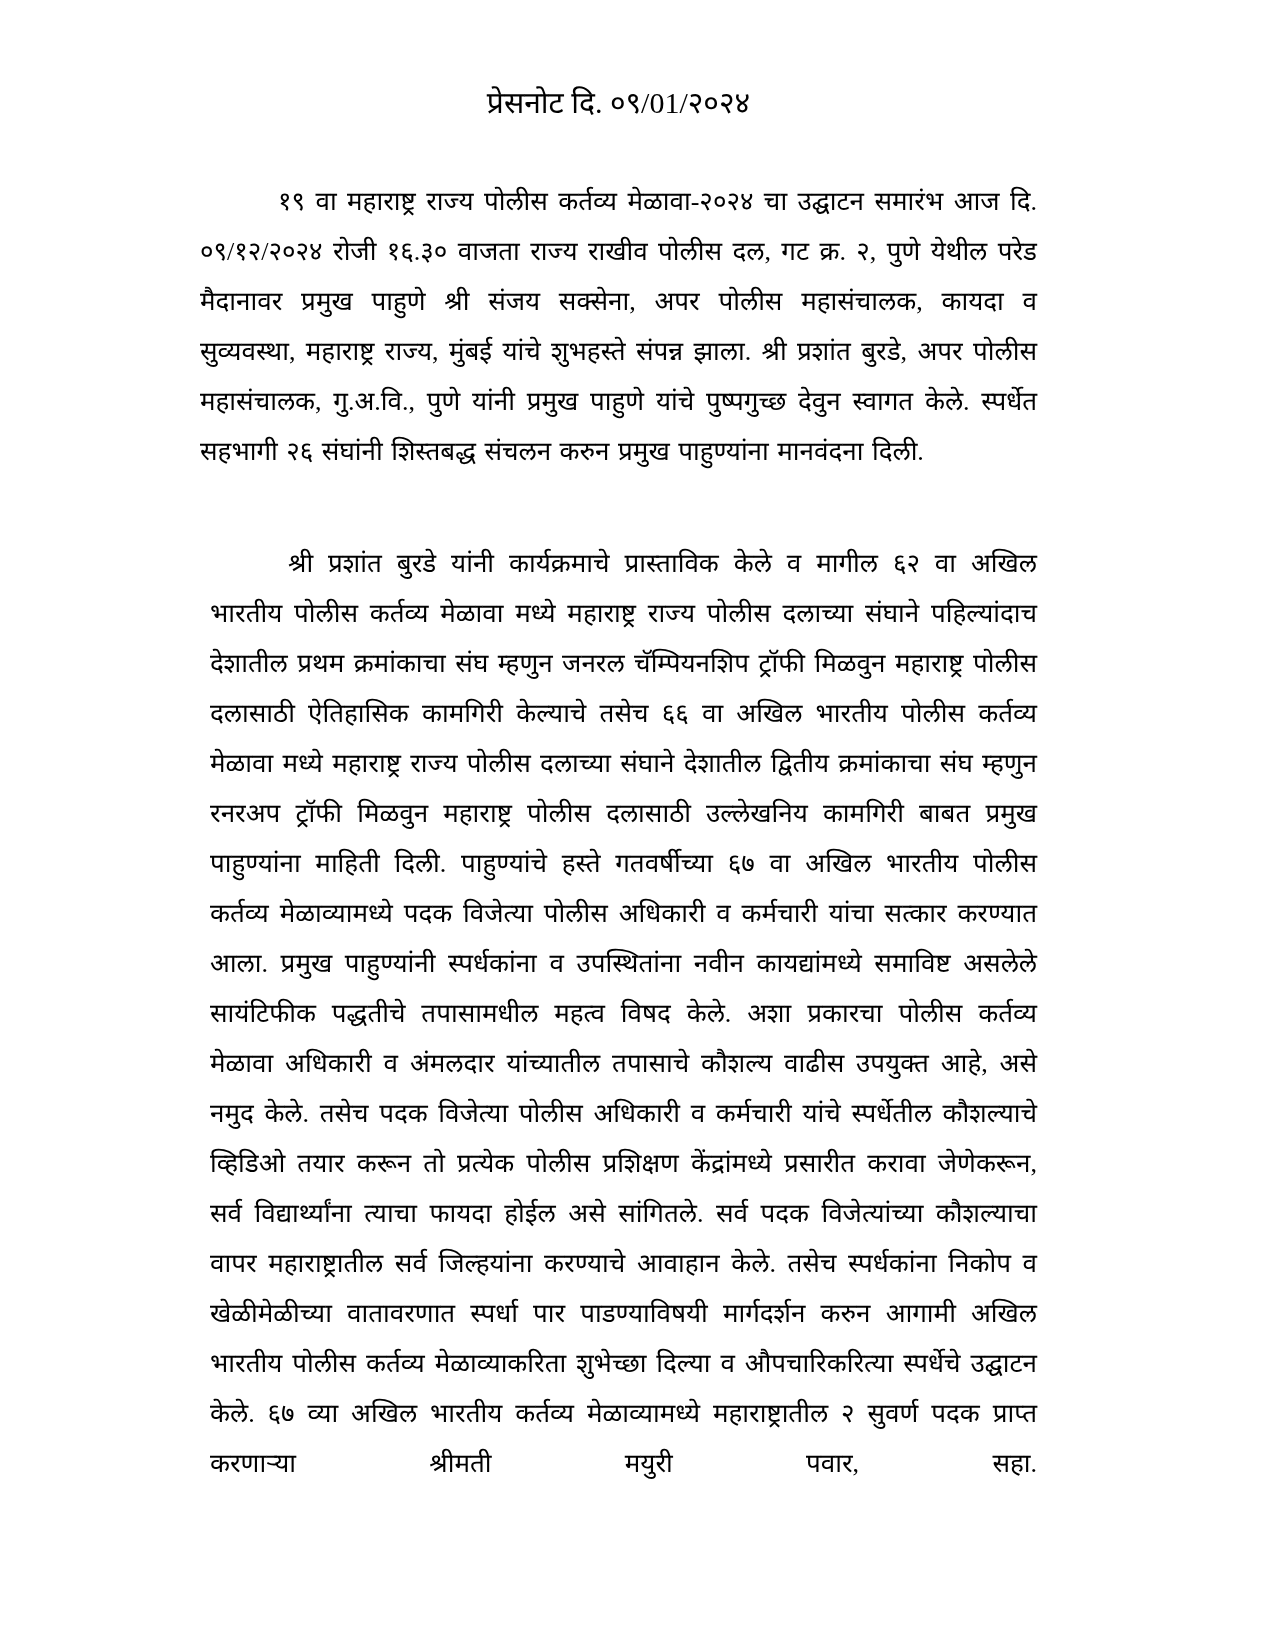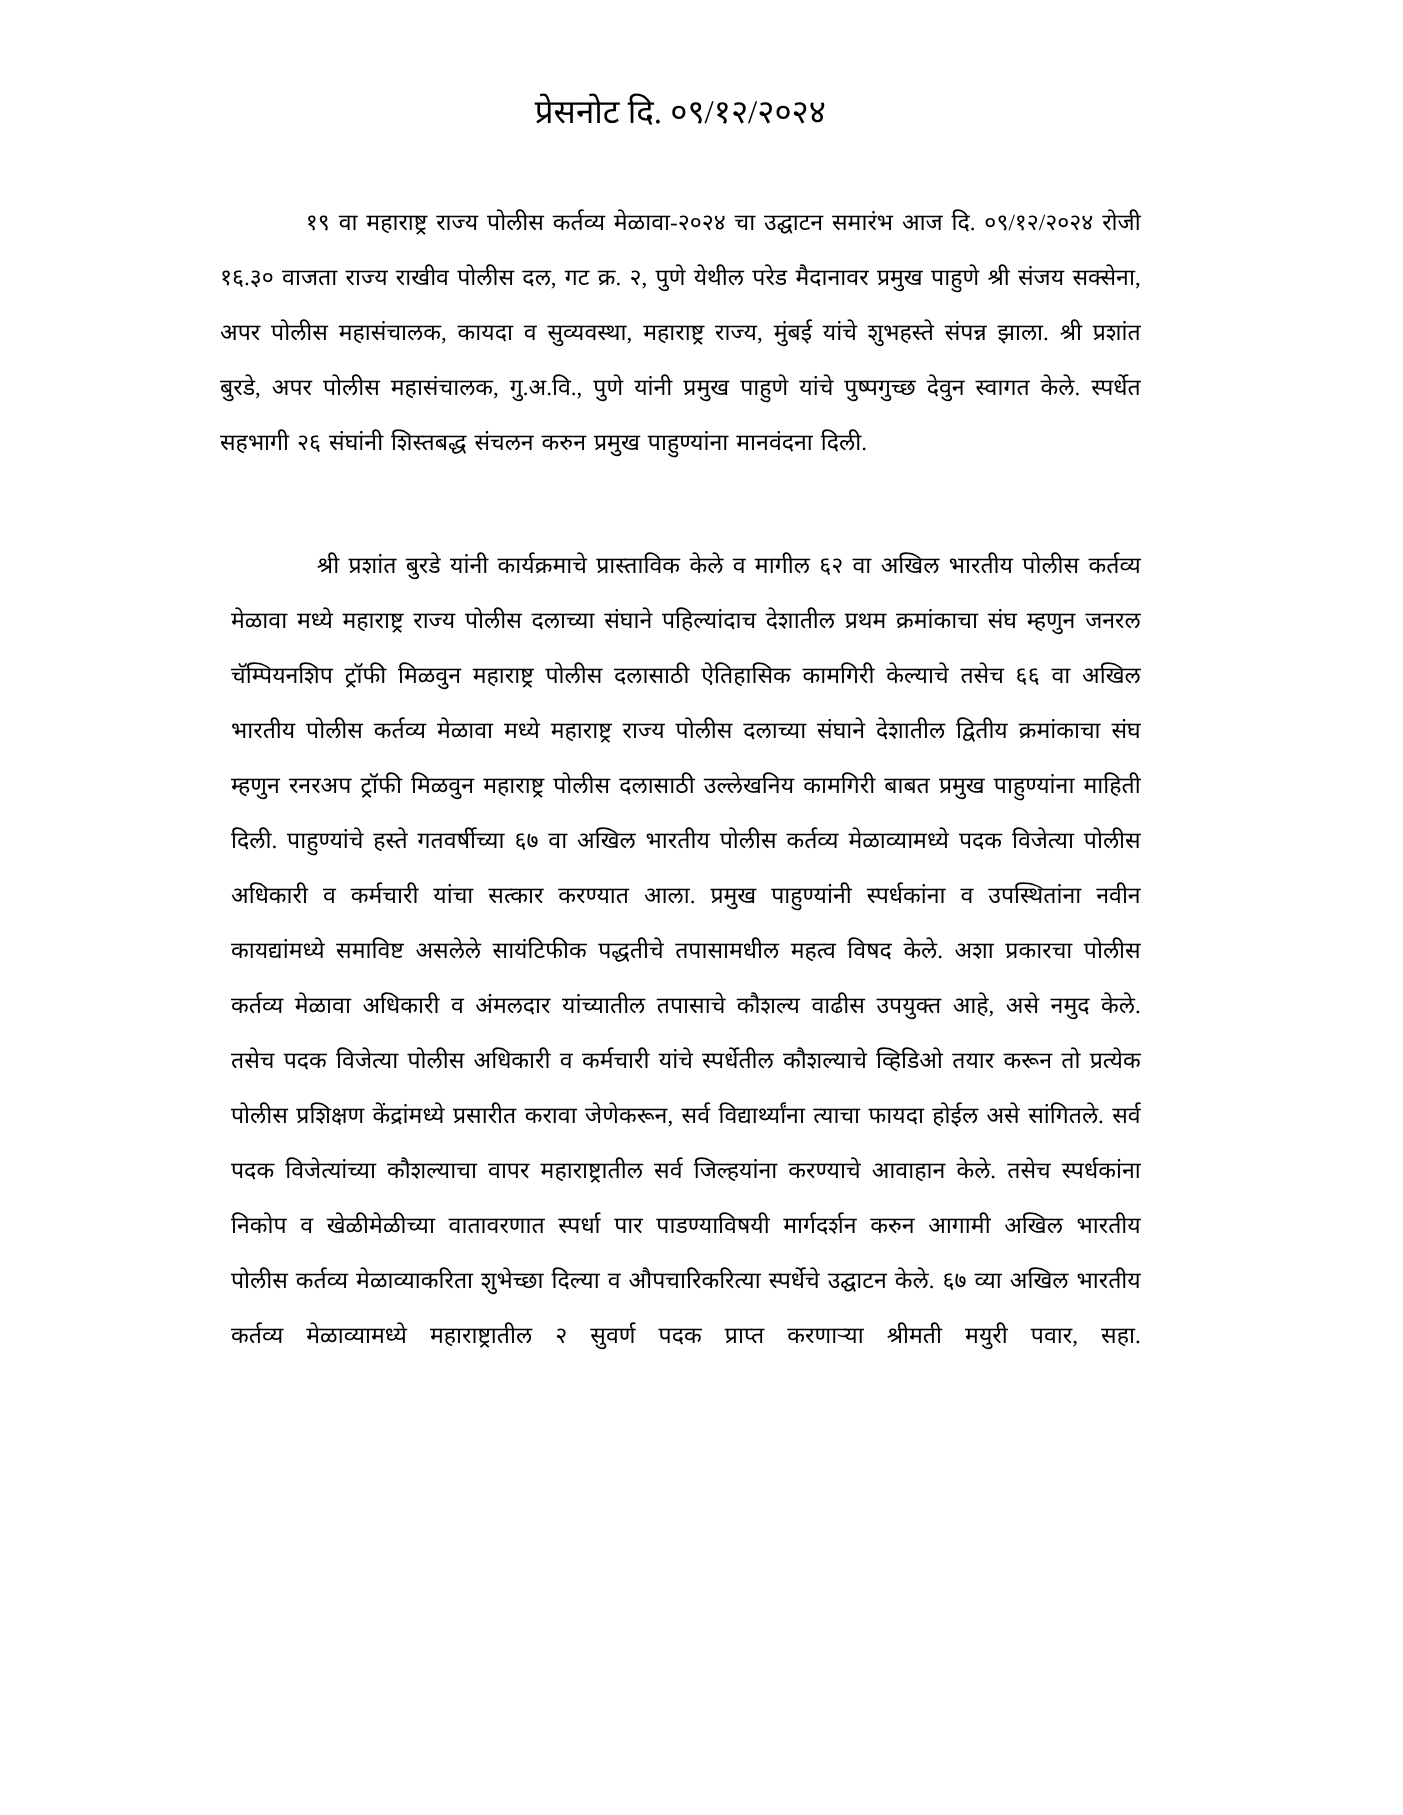--- a/index.html
+++ b/index.html
@@ -19,38 +19,38 @@
     overflow: hidden;
   }
   .doc-title {
     font-size: 30px;
     font-weight: normal;
     line-height: 42px;
     text-align: center;
     margin: 0 0 53px 0;
   }
   .para {
-    font-size: 21px;
+    font-size: 26px;
     line-height: 50px;
     text-align: justify;
     text-indent: 78px;
     margin: 0;
     word-spacing: 2px;
   }
   .para.second {
     margin-top: 62px;
   }
   
   .para.continues {
     text-align-last: justify;
     margin-left: 10px;
   }
 </style>
 </head>
 <body>
 
 <div class="page">
-  <h1 class="doc-title">प्रेसनोट दि. ०९/१२/२०२४</h1>
+  <h1 class="doc-title">प्रेसनोट दि. ०९/01/२०२४</h1>
 
   <p class="para first">१९ वा महाराष्ट्र राज्य पोलीस कर्तव्य मेळावा-२०२४ चा उद्घाटन समारंभ आज दि. ०९/१२/२०२४ रोजी १६.३० वाजता राज्य राखीव पोलीस दल, गट क्र. २, पुणे येथील परेड मैदानावर प्रमुख पाहुणे श्री संजय सक्सेना, अपर पोलीस महासंचालक, कायदा व सुव्यवस्था, महाराष्ट्र राज्य, मुंबई यांचे शुभहस्ते संपन्न झाला. श्री प्रशांत बुरडे, अपर पोलीस महासंचालक, गु.अ.वि., पुणे यांनी प्रमुख पाहुणे यांचे पुष्पगुच्छ देवुन स्वागत केले. स्पर्धेत सहभागी २६ संघांनी शिस्तबद्ध संचलन करुन प्रमुख पाहुण्यांना मानवंदना दिली.</p>
 
   <p class="para second continues">श्री प्रशांत बुरडे यांनी कार्यक्रमाचे प्रास्ताविक केले व मागील ६२ वा अखिल भारतीय पोलीस कर्तव्य मेळावा मध्ये महाराष्ट्र राज्य पोलीस दलाच्या संघाने पहिल्यांदाच देशातील प्रथम क्रमांकाचा संघ म्हणुन जनरल चॅम्पियनशिप ट्रॉफी मिळवुन महाराष्ट्र पोलीस दलासाठी ऐतिहासिक कामगिरी केल्याचे तसेच ६६ वा अखिल भारतीय पोलीस कर्तव्य मेळावा मध्ये महाराष्ट्र राज्य पोलीस दलाच्या संघाने देशातील द्वितीय क्रमांकाचा संघ म्हणुन रनरअप ट्रॉफी मिळवुन महाराष्ट्र पोलीस दलासाठी उल्लेखनिय कामगिरी बाबत प्रमुख पाहुण्यांना माहिती दिली. पाहुण्यांचे हस्ते गतवर्षीच्या ६७ वा अखिल भारतीय पोलीस कर्तव्य मेळाव्यामध्ये पदक विजेत्या पोलीस अधिकारी व कर्मचारी यांचा सत्कार करण्यात आला. प्रमुख पाहुण्यांनी स्पर्धकांना व उपस्थितांना नवीन कायद्यांमध्ये समाविष्ट असलेले सायंटिफीक पद्धतीचे तपासामधील महत्व विषद केले. अशा प्रकारचा पोलीस कर्तव्य मेळावा अधिकारी व अंमलदार यांच्यातील तपासाचे कौशल्य वाढीस उपयुक्त आहे, असे नमुद केले. तसेच पदक विजेत्या पोलीस अधिकारी व कर्मचारी यांचे स्पर्धेतील कौशल्याचे व्हिडिओ तयार करून तो प्रत्येक पोलीस प्रशिक्षण केंद्रांमध्ये प्रसारीत करावा जेणेकरून, सर्व विद्यार्थ्यांना त्याचा फायदा होईल असे सांगितले. सर्व पदक विजेत्यांच्या कौशल्याचा वापर महाराष्ट्रातील सर्व जिल्हयांना करण्याचे आवाहान केले. तसेच स्पर्धकांना निकोप व खेळीमेळीच्या वातावरणात स्पर्धा पार पाडण्याविषयी मार्गदर्शन करुन आगामी अखिल भारतीय पोलीस कर्तव्य मेळाव्याकरिता शुभेच्छा दिल्या व औपचारिकरित्या स्पर्धेचे उद्घाटन केले. ६७ व्या अखिल भारतीय कर्तव्य मेळाव्यामध्ये महाराष्ट्रातील २ सुवर्ण पदक प्राप्त करणाऱ्या श्रीमती मयुरी पवार, सहा.</p>
 </div>
 
 </body></html>

